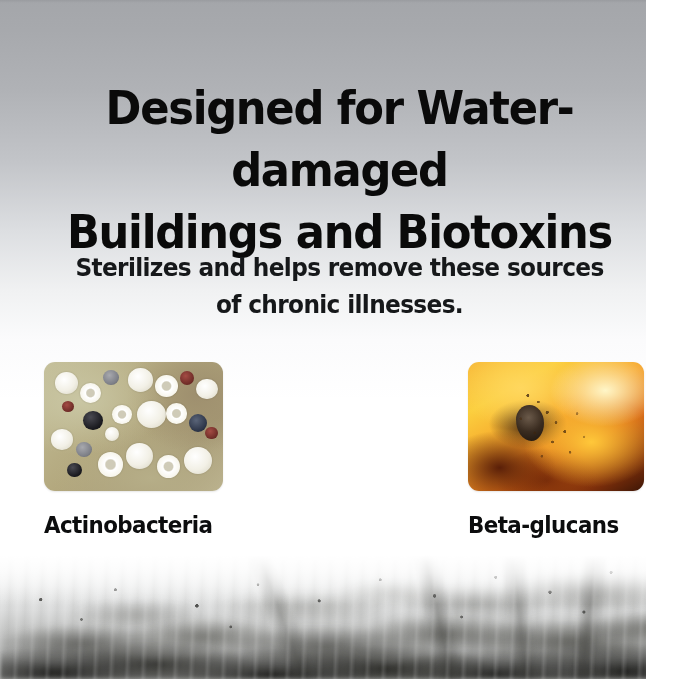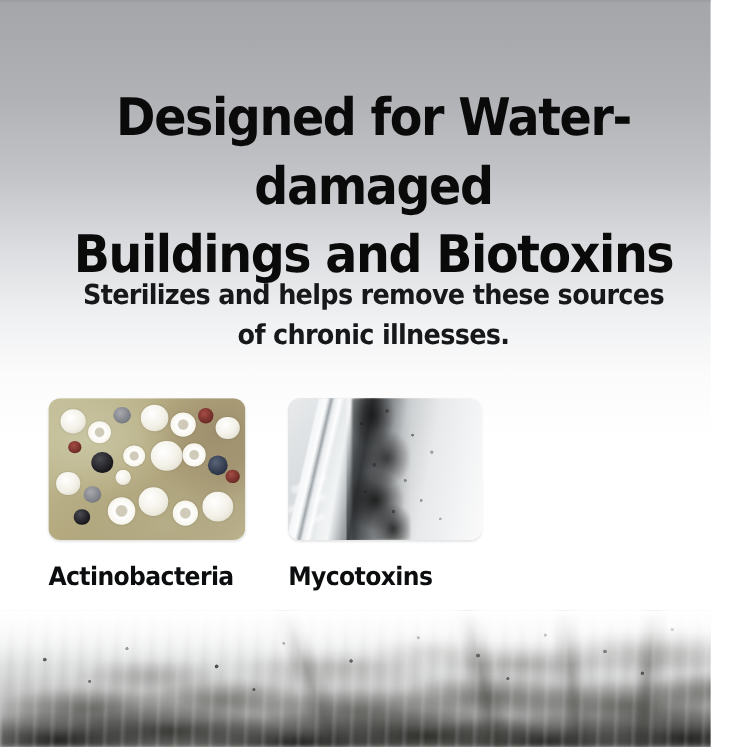--- a/index.html
+++ b/index.html
@@ -386,34 +386,28 @@
         <span class="colony c-white" style="left:46%; top:63%; width:15%; height:20%;"></span>
         <span class="colony c-ring" style="left:63%; top:72%; width:13%; height:18%;"></span>
         <span class="colony c-white" style="left:78%; top:66%; width:16%; height:21%;"></span>
         <span class="colony c-dark" style="left:13%; top:78%; width:8%;  height:11%;"></span>
         <span class="colony c-red" style="left:90%; top:50%; width:7%;  height:10%;"></span>
         <span class="colony c-white" style="left:34%; top:50%; width:8%;  height:11%;"></span>
       </div>
       <div class="caption">Actinobacteria</div>
     </div>
 
-    <div class="card card-2">
-      <div class="thumb mould">
-        <span class="mould-dark"></span>
-        <span class="mould-speck"></span>
-        <span class="window-glass">
-          <span class="glass-streak" style="left:4%;  top:58%; width:62%; height:6px;"></span>
-          <span class="glass-streak" style="left:-4%; top:72%; width:70%; height:5px;"></span>
-          <span class="glass-streak" style="left:6%;  top:86%; width:58%; height:4px;"></span>
-        </span>
-        <span class="window-frame"></span>
+
+    <div class="card card-3">
+      <div class="thumb glucan">
+        <span class="glucan-core"></span>
+        <span class="glucan-dust"></span>
       </div>
-      <div class="caption">Mycotoxins</div>
+      <div class="caption">Beta-glucans</div>
     </div>
-
 
   </div>
 
   <div class="grunge">
     <span class="grunge-layer g3"></span>
     <span class="grunge-layer g2"></span>
     <span class="grunge-layer g1"></span>
     <span class="grunge-layer g-wisps"></span>
     <span class="grunge-layer g-streaks"></span>
     <span class="grunge-layer g-specks"></span>

